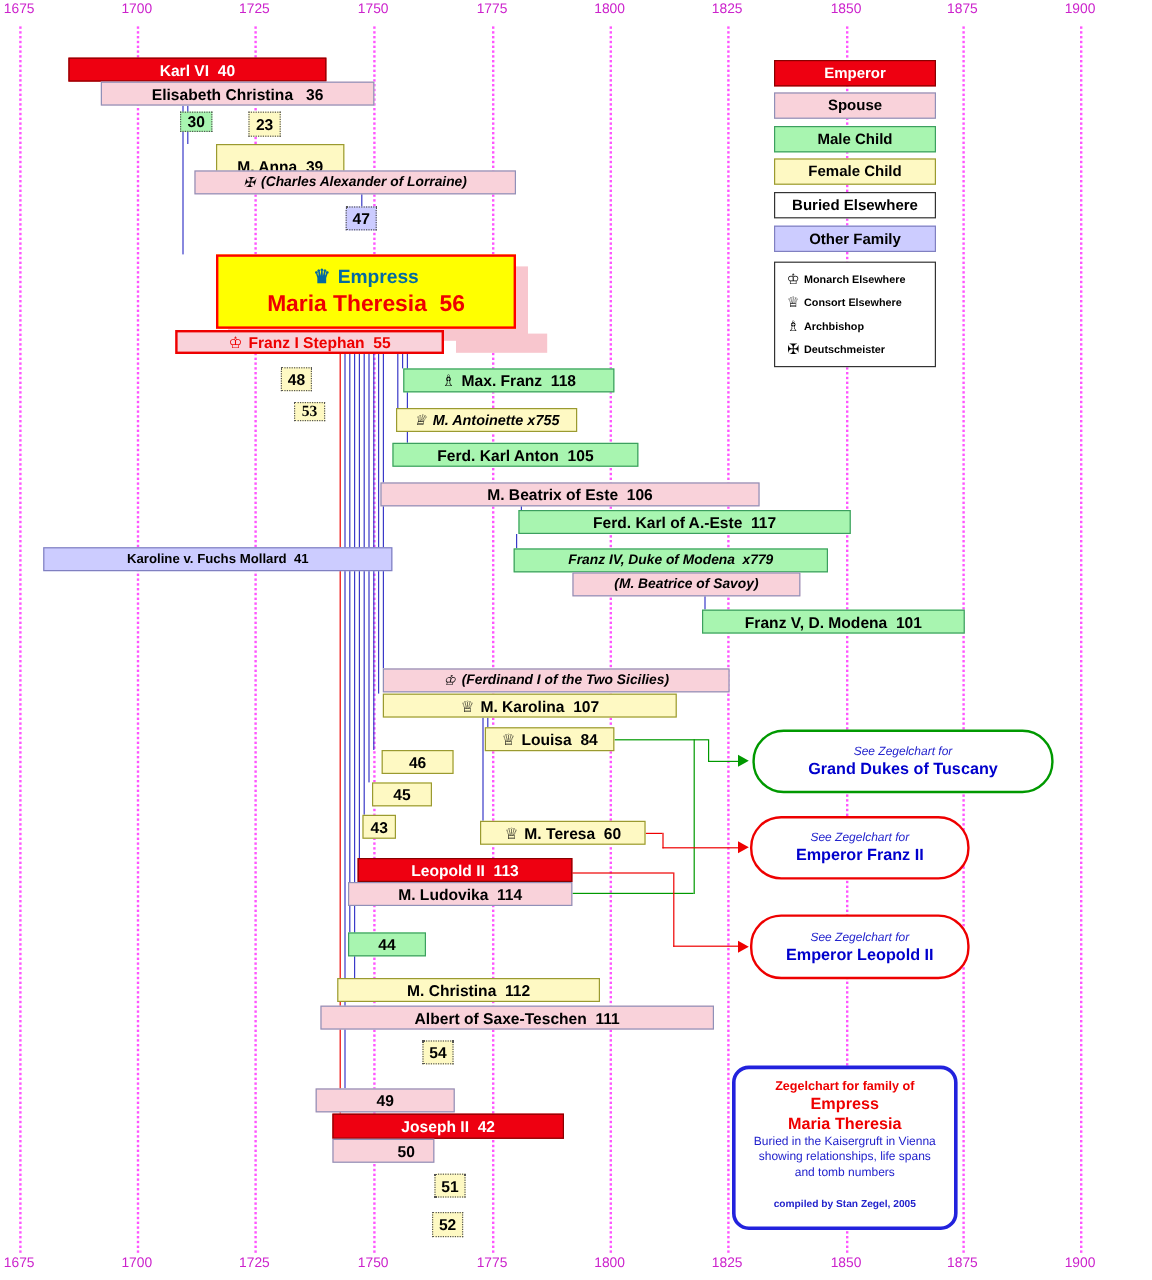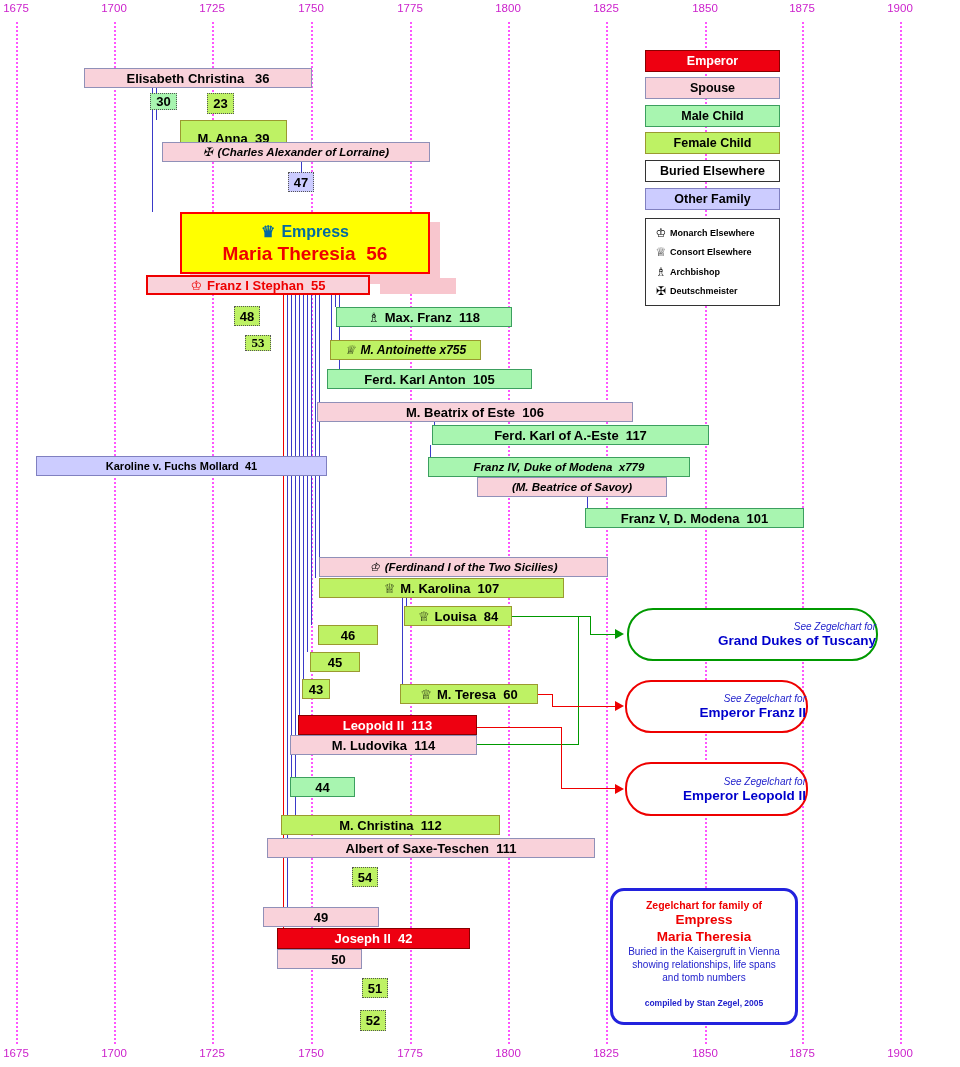--- a/index.html
+++ b/index.html
@@ -7,40 +7,40 @@
          font-family:"Liberation Sans",sans-serif;}
   .gridline{position:absolute;top:22px;height:1022px;width:0;border-left:2px dotted #ff55ff;}
   .yearlabel{position:absolute;width:44px;text-align:center;color:#cc22cc;font-size:11.5px;}
   .seg{position:absolute;}
   .shadow{position:absolute;background:#f8c6ce;}
   .bar{position:absolute;display:flex;align-items:center;justify-content:center;
        font-size:13px;font-weight:bold;box-sizing:border-box;white-space:pre;color:#000;}
   .t-emperor{background:#ee0011;color:#ffffff;border:1px solid #880000;}
   .t-spouse{background:#f9d2da;border:1px solid #9090b8;}
   .t-male{background:#a8f5b0;border:1px solid #3c9f5f;}
-  .t-female{background:#bef264;border:1px solid #9a9a30;}
+  .t-female{background:#fef9c3;border:1px solid #9a9a30;}
   .t-other{background:#ccccff;border:1px solid #8080c0;}
   .t-buried{background:#ffffff;border:1px solid #333333;}
   .dotted{border-style:dotted;border-width:1.5px;border-color:#555555;}
   .italic{font-style:italic;}
   .bar .icon{margin-right:5px;font-weight:normal;}
   .mt-box{position:absolute;background:#ffff00;border:2px solid #ff0000;box-sizing:border-box;
           display:flex;flex-direction:column;align-items:center;justify-content:center;gap:2px;}
   .mt-line1{font-size:16px;font-weight:bold;color:#0369a1;white-space:pre;}
   .mt-line1 .icon{margin-right:6px;}
   .mt-line2{font-size:19px;font-weight:bold;color:#ee0000;white-space:pre;}
   .arrowhead{position:absolute;width:0;height:0;border-top:5px solid transparent;
              border-bottom:5px solid transparent;border-left:9px solid #000;}
   .iconbox{position:absolute;background:#ffffff;border:1px solid #333333;box-sizing:border-box;
            display:flex;flex-direction:column;justify-content:center;padding:4px 0 4px 6px;}
   .iconrow{display:flex;align-items:center;height:20px;}
   .iconrow .icon{width:18px;font-size:12px;text-align:center;}
   .iconrow .lbl{font-size:9px;font-weight:bold;color:#000;}
   .refbox{position:absolute;background:#ffffff;border:2px solid #be185d;border-radius:26px;
-          box-sizing:border-box;display:flex;flex-direction:column;align-items:flex-end;
+          box-sizing:border-box;display:flex;flex-direction:column;align-items:center;
           justify-content:center;gap:1px;}
   .ref-small{font-size:10px;font-style:italic;color:#2222cc;}
   .ref-title{font-size:13.5px;font-weight:bold;color:#0000cc;white-space:pre;}
   .titlebox{position:absolute;background:#ffffff;border:3px solid #2222dd;border-radius:14px;
             box-sizing:border-box;text-align:center;padding-top:8px;}
   .tb-small-red{color:#ee0000;font-weight:bold;font-size:10.5px;}
   .tb-big-red{color:#ee0000;font-weight:bold;font-size:13.5px;line-height:17px;}
   .tb-blue{color:#2222cc;font-size:10px;line-height:13px;}
   .tb-credit{color:#2222cc;font-size:8.5px;font-weight:bold;margin-top:14px;}
 </style>
@@ -105,20 +105,21 @@
     <div class="seg" style="left: 590px; top: 616px; width: 1px; height: 19px; background: rgb(0, 153, 0);"></div>
     <div class="seg" style="left: 590px; top: 634px; width: 26px; height: 1px; background: rgb(0, 153, 0);"></div>
     <div class="seg" style="left: 578px; top: 616px; width: 1px; height: 129px; background: rgb(0, 153, 0);"></div>
     <div class="seg" style="left: 477px; top: 744px; width: 101px; height: 1px; background: rgb(0, 153, 0);"></div>
     <div class="seg" style="left: 538px; top: 694px; width: 14px; height: 1px; background: rgb(238, 0, 0);"></div>
     <div class="seg" style="left: 552px; top: 694px; width: 1px; height: 13px; background: rgb(238, 0, 0);"></div>
     <div class="seg" style="left: 552px; top: 706px; width: 64px; height: 1px; background: rgb(238, 0, 0);"></div>
     <div class="seg" style="left: 477px; top: 727px; width: 84px; height: 1px; background: rgb(238, 0, 0);"></div>
     <div class="seg" style="left: 561px; top: 727px; width: 1px; height: 62px; background: rgb(238, 0, 0);"></div>
     <div class="seg" style="left: 561px; top: 788px; width: 55px; height: 1px; background: rgb(238, 0, 0);"></div>
+    <div class="bar t-emperor" style="left: 57px; top: 48px; width: 215px; height: 20px;"><span>Karl VI  40</span></div>
     <div class="bar t-spouse" style="left: 84px; top: 68px; width: 228px; height: 20px;"><span>Elisabeth Christina   36</span></div>
     <div class="bar t-male dotted" style="left: 150px; top: 93px; width: 27px; height: 17px;"><span>30</span></div>
     <div class="bar t-female dotted" style="left: 207px; top: 93px; width: 27px; height: 21px;"><span>23</span></div>
     <div class="bar t-female" style="left: 180px; top: 120px; width: 107px; height: 36px;"><span>M. Anna  39</span></div>
     <div class="bar t-spouse italic" style="left: 162px; top: 142px; width: 268px; height: 20px; font-size: 11.5px;"><span class="icon">✠</span><span>(Charles Alexander of Lorraine)</span></div>
     <div class="bar t-other dotted" style="left: 288px; top: 172px; width: 26px; height: 20px;"><span>47</span></div>
     <div class="mt-box" style="left: 180px; top: 212px; width: 250px; height: 62px;">
       <div class="mt-line1"><span class="icon">♛</span><span>Empress</span></div>
       <div class="mt-line2">Maria Theresia  56</div>
     </div>

